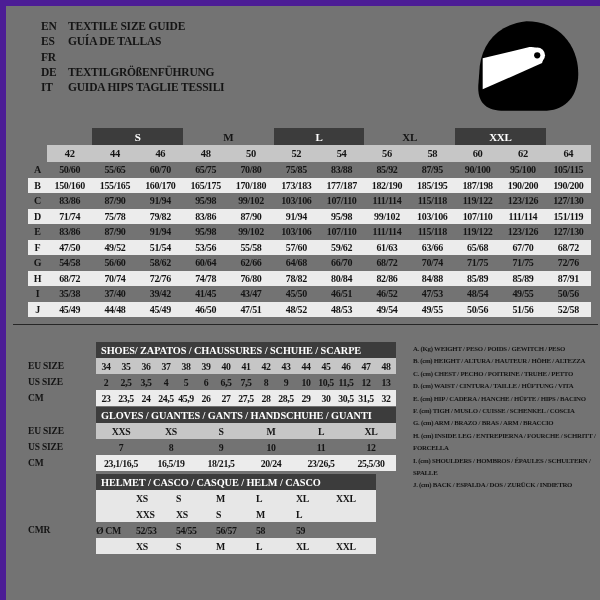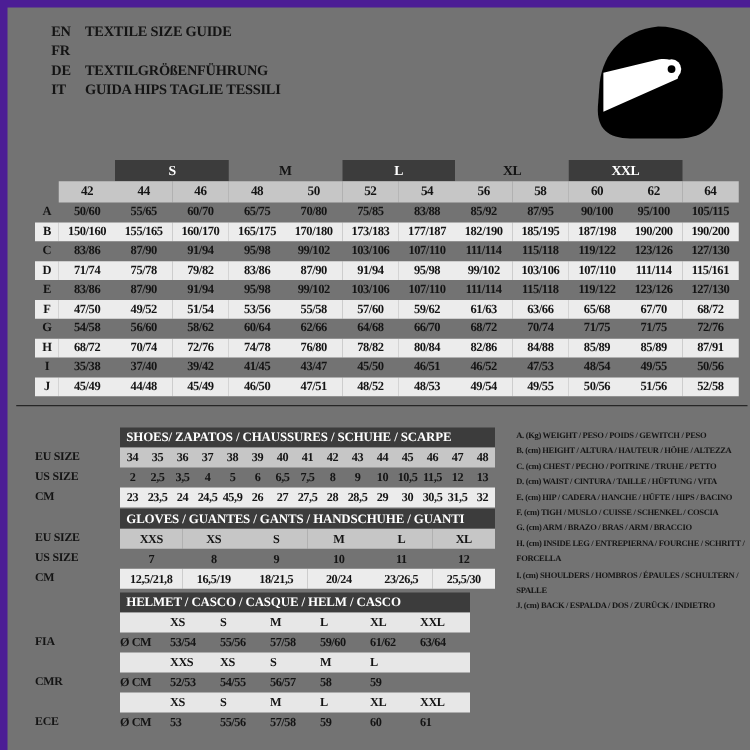--- a/index.html
+++ b/index.html
@@ -46,20 +46,24 @@
 </style>
 </head>
 <body>
 
 <div class="page">
 
   <div class="hdr">
     <div class="lang-row">
       <span class="lang-code">EN</span>
       <span>TEXTILE SIZE GUIDE</span>
+    </div>
+    <div class="lang-row">
+      <span class="lang-code">ES</span>
+      <span>GUÍA DE TALLAS</span>
     </div>
     <div class="lang-row">
       <span class="lang-code">FR</span>
     </div>
     <div class="lang-row">
       <span class="lang-code">DE</span>
       <span>TEXTILGRÖßENFÜHRUNG</span>
     </div>
     <div class="lang-row">
       <span class="lang-code">IT</span>
@@ -168,21 +172,21 @@
           <td>75/78</td>
           <td>79/82</td>
           <td>83/86</td>
           <td>87/90</td>
           <td>91/94</td>
           <td>95/98</td>
           <td>99/102</td>
           <td>103/106</td>
           <td>107/110</td>
           <td>111/114</td>
-          <td>115/161</td>
+          <td>151/119</td>
         </tr>
         <tr>
           <th>E</th>
           <td>83/86</td>
           <td>87/90</td>
           <td>91/94</td>
           <td>95/98</td>
           <td>99/102</td>
           <td>103/106</td>
           <td>107/110</td>
@@ -381,21 +385,21 @@
           <th class="rowlbl">US SIZE</th>
           <td>7</td>
           <td>8</td>
           <td>9</td>
           <td>10</td>
           <td>11</td>
           <td>12</td>
         </tr>
     <tr class="r-light">
           <th class="rowlbl">CM</th>
-          <td>12,5/21,8</td>
+          <td>23,1/16,5</td>
           <td>16,5/19</td>
           <td>18/21,5</td>
           <td>20/24</td>
           <td>23/26,5</td>
           <td>25,5/30</td>
         </tr>
   </tbody>
     </table>
 
   <table class="sub helm">
@@ -416,30 +420,20 @@
         </tr>
     <tr class="hsz">
           <th></th>
           <td></td>
           <td>XS</td>
           <td>S</td>
           <td>M</td>
           <td>L</td>
           <td>XL</td>
           <td>XXL</td>
-        </tr>
-    <tr class="hval">
-          <th class="rowlbl">FIA</th>
-          <td>Ø CM</td>
-          <td>53/54</td>
-          <td>55/56</td>
-          <td>57/58</td>
-          <td>59/60</td>
-          <td>61/62</td>
-          <td>63/64</td>
         </tr>
     <tr class="hsz">
           <th></th>
           <td></td>
           <td>XXS</td>
           <td>XS</td>
           <td>S</td>
           <td>M</td>
           <td>L</td>
           <td></td>
@@ -456,30 +450,20 @@
         </tr>
     <tr class="hsz">
           <th></th>
           <td></td>
           <td>XS</td>
           <td>S</td>
           <td>M</td>
           <td>L</td>
           <td>XL</td>
           <td>XXL</td>
-        </tr>
-    <tr class="hval">
-          <th class="rowlbl">ECE</th>
-          <td>Ø CM</td>
-          <td>53</td>
-          <td>55/56</td>
-          <td>57/58</td>
-          <td>59</td>
-          <td>60</td>
-          <td>61</td>
         </tr>
   </tbody>
     </table>
 
   <div class="legend" id="legend">
       <div class="legend-item">A. (Kg) WEIGHT / PESO / POIDS / GEWITCH / PESO</div>
       <div class="legend-item">B. (cm) HEIGHT / ALTURA / HAUTEUR / HÖHE / ALTEZZA</div>
       <div class="legend-item">C. (cm) CHEST / PECHO / POITRINE / TRUHE / PETTO</div>
       <div class="legend-item">D. (cm) WAIST / CINTURA / TAILLE / HÜFTUNG / VITA</div>
       <div class="legend-item">E. (cm) HIP / CADERA / HANCHE / HÜFTE / HIPS /  BACINO</div>

